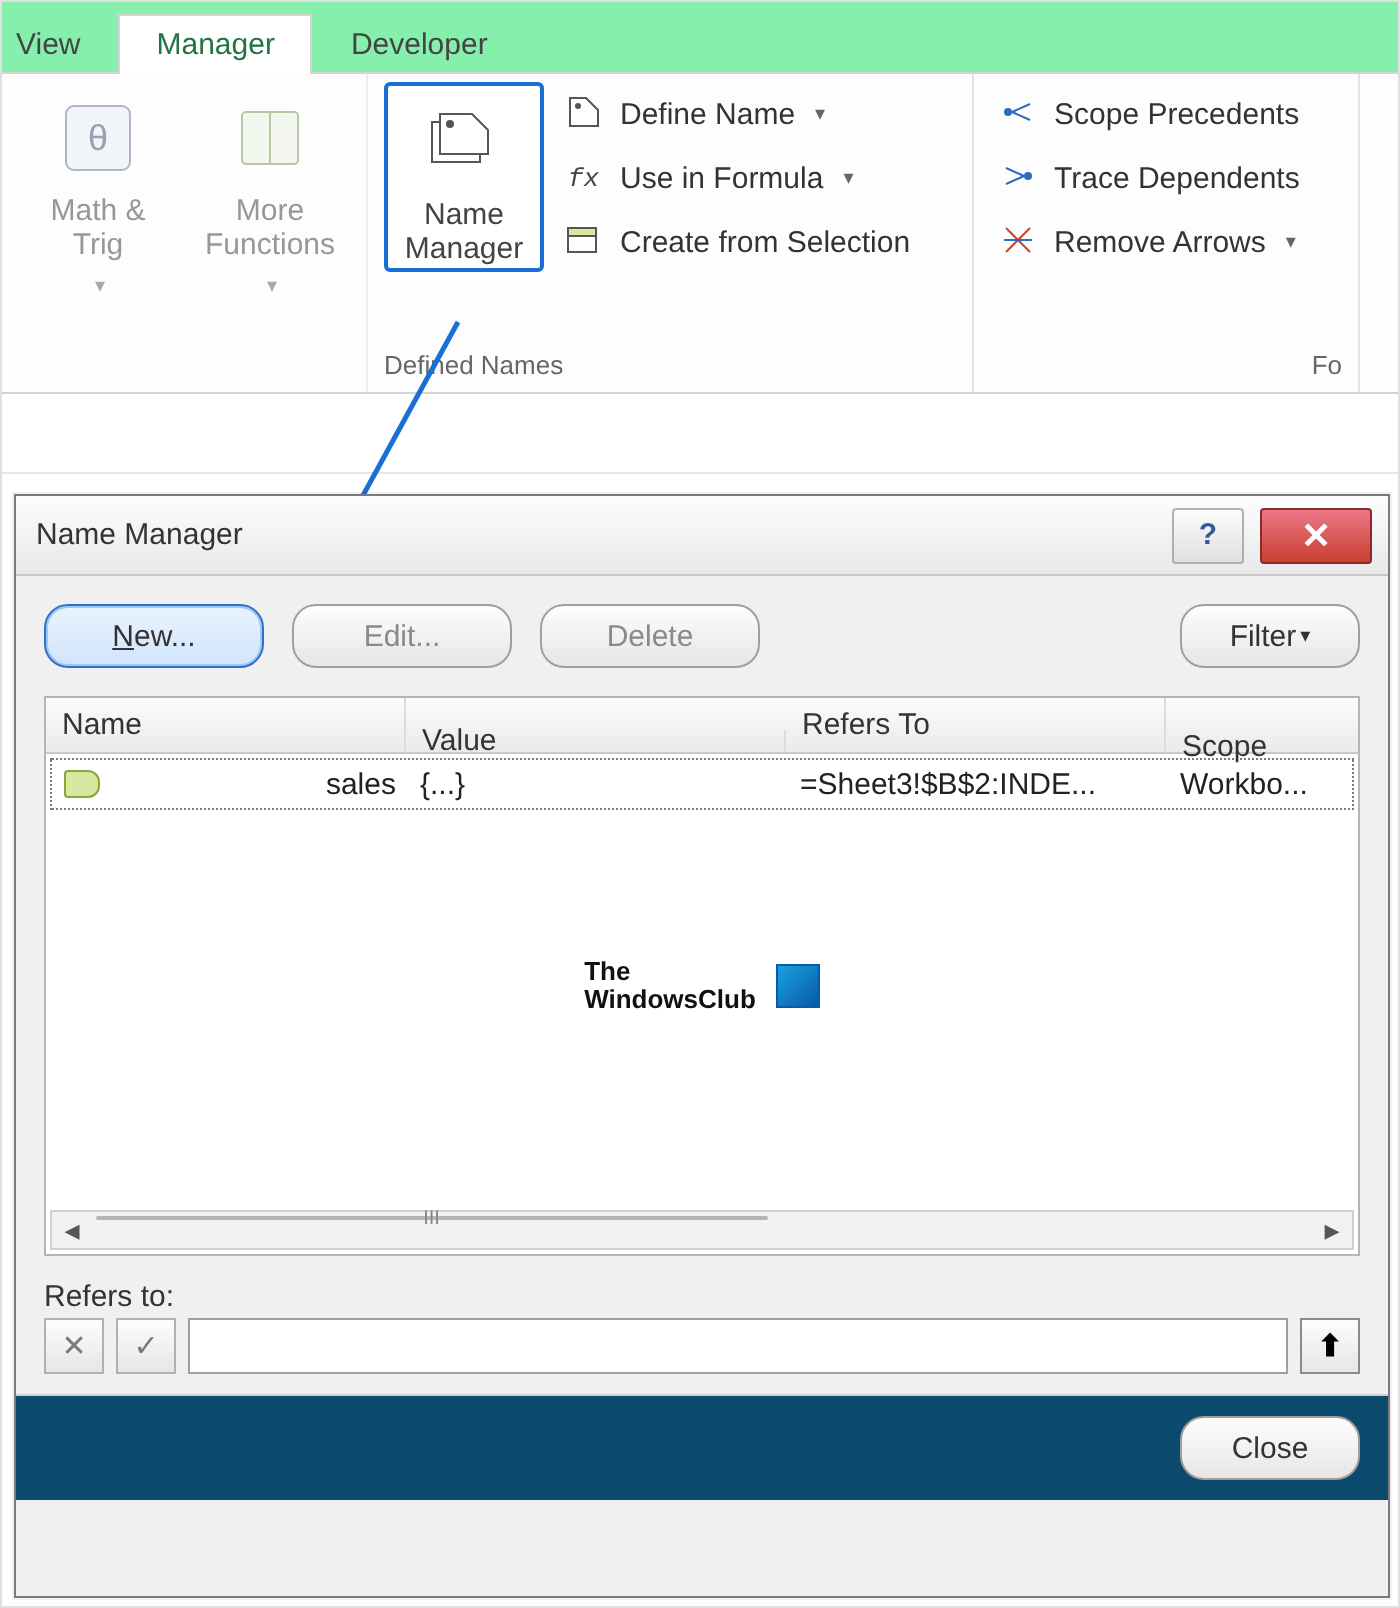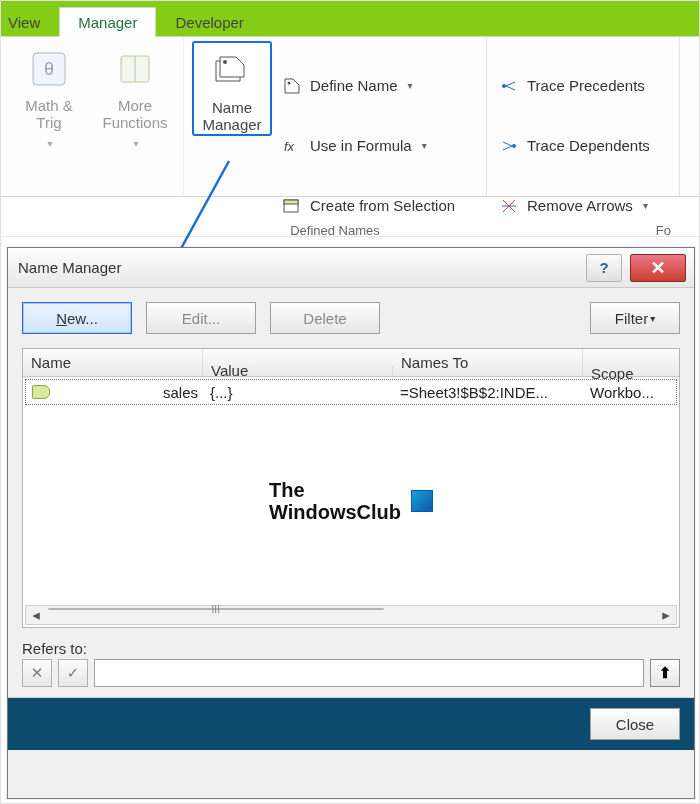--- a/index.html
+++ b/index.html
@@ -13,21 +13,21 @@
     overflow: hidden;
     position: relative;
     border: 1px solid #e0e0e0;
   }
   
   .tabstrip {
     display: flex;
     align-items: flex-end;
     height: 36px;
     padding-left: 2px;
-    background: #84cc16;
+    background: #86efac;
     border-bottom: 1px solid #d4d4d4;
   }
   .tab {
     padding: 6px 18px 6px 18px;
     color: #444;
     cursor: pointer;
     border: 1px solid transparent;
     border-bottom: none;
     position: relative;
     top: 1px;
@@ -55,21 +55,21 @@
     position: relative;
   }
   .group.dim { opacity: .55; }
   .group-body {
     flex: 1;
     display: flex;
     align-items: flex-start;
     gap: 6px;
   }
   .group-label {
-    text-align: center;
+    text-align: left;
     color: #666;
     font-size: 13px;
     padding: 2px 0 4px 0;
   }
   .bigbtn {
     display: flex;
     flex-direction: column;
     align-items: center;
     justify-content: flex-start;
     width: 80px;
@@ -89,24 +89,23 @@
     width: 44px; height: 44px;
     display:flex;align-items:center;justify-content:center;
   }
   .smallrows {
     display:flex;flex-direction:column;gap:8px;padding:4px 4px;
     min-width:200px;
   }
   .smallbtn {
     display:flex;align-items:center;gap:8px;height:24px;color:#333;cursor:pointer;
     white-space:nowrap;
-    margin-top:28px;
   }
   .smallbtn .sicn {
-    width:20px;height:20px;display:flex;align-items:flex-end;justify-content:center;flex:0 0 20px;
+    width:20px;height:20px;display:flex;align-items:flex-start;justify-content:center;flex:0 0 20px;font-family:Liberation Mono, monospace;
   }
   .caret { font-size:10px;color:#666;margin-left:2px; }
   .group.audit .smallrows { min-width:176px;}
 
   
   .sheet-strip { height: 40px; background:#fff; border-bottom:1px solid #e6e6e6;}
 
   
   .dialog {
     position:absolute;
@@ -138,21 +137,21 @@
     background:linear-gradient(#e78,#C8402F);
     display:flex;align-items:center;justify-content:center;
     color:#fff;font-weight:bold;margin-right:8px;cursor:pointer;
     font-size:18px;
   }
   .dlg-toolbar {
     display:flex;gap:14px;padding:14px 14px;align-items:center;
   }
   .dbtn {
     height:32px;min-width:110px;
-    border:1px solid #9f9f9f;border-radius:0;
+    border:1px solid #9f9f9f;border-radius:12px;
     background:linear-gradient(#fdfdfd,#e6e6e6);
     display:flex;align-items:center;justify-content:center;
     cursor:pointer;color:#333;
   }
   .dbtn.primary {
     border-color:#2d72c8;
     background:linear-gradient(#eaf3fe,#cfe5fb);
     box-shadow: inset 0 0 0 1px #9ec7f3;
   }
   .dbtn.disabled { color:#8a8a8a; }
@@ -185,21 +184,21 @@
   .cell.refers{width:190px;}
   .cell.scope{flex:1;}
   .tagicon{
     width:18px;height:14px;border:1px solid #8aa638;background:#d7e8a0;border-radius:2px 6px 6px 2px;
     display:inline-block;flex:0 0 18px;
   }
 
   .watermark {
     position:absolute;top:130px;left:0;right:0;
     display:flex;align-items:center;justify-content:center;gap:10px;
-    color:#111;font-weight:600;font-size:20px;pointer-events:none;
+    color:#111;font-weight:600;font-size:13px;pointer-events:none;
   }
   .wmsq {
     width:22px;height:22px;background:linear-gradient(135deg,#18a0e2,#0b5aa6);
     transform:rotate(0deg);border:1px solid #0b5aa6;
   }
 
   .hscroll {
     position:absolute;left:2px;right:2px;bottom:2px;height:20px;
     background:#f1f1f1;border:1px solid #d0d0d0;display:flex;align-items:center;
   }
@@ -324,21 +323,21 @@
     <div class="group-body">
       <div class="smallrows">
         <div class="smallbtn">
           <span class="sicn">
             <svg width="18" height="18" viewBox="0 0 18 18">
                 <circle cx="4" cy="9" r="2" fill="#2c6bbf"></circle>
                 <line x1="6" y1="9" x2="15" y2="5" stroke="#2c6bbf"></line>
                 <line x1="6" y1="9" x2="15" y2="13" stroke="#2c6bbf"></line>
               </svg>
           </span>
-          <span>Trace Precedents</span>
+          <span>Scope Precedents</span>
         </div>
         <div class="smallbtn">
           <span class="sicn">
             <svg width="18" height="18" viewBox="0 0 18 18">
                 <circle cx="14" cy="9" r="2" fill="#2c6bbf"></circle>
                 <line x1="3" y1="5" x2="12" y2="9" stroke="#2c6bbf"></line>
                 <line x1="3" y1="13" x2="12" y2="9" stroke="#2c6bbf"></line>
               </svg>
           </span>
           <span>Trace Dependents</span>
@@ -399,21 +398,21 @@
     <div class="dbtn" style="min-width:90px">
       <span><span>Filter</span></span>
       <span class="caret">▾</span>
     </div>
   </div>
 
   <div class="listpane">
     <div class="listhead">
       <div class="col name">Name</div>
       <div class="col value">Value</div>
-      <div class="col refers">Names To</div>
+      <div class="col refers">Refers To</div>
       <div class="col scope">Scope</div>
     </div>
     <div class="listrow">
       <div class="cell name">
         <span class="tagicon"></span>
         <span>sales</span>
       </div>
       <div class="cell value">{...}</div>
       <div class="cell refers">=Sheet3!$B$2:INDE...</div>
       <div class="cell scope">Workbo...</div>

